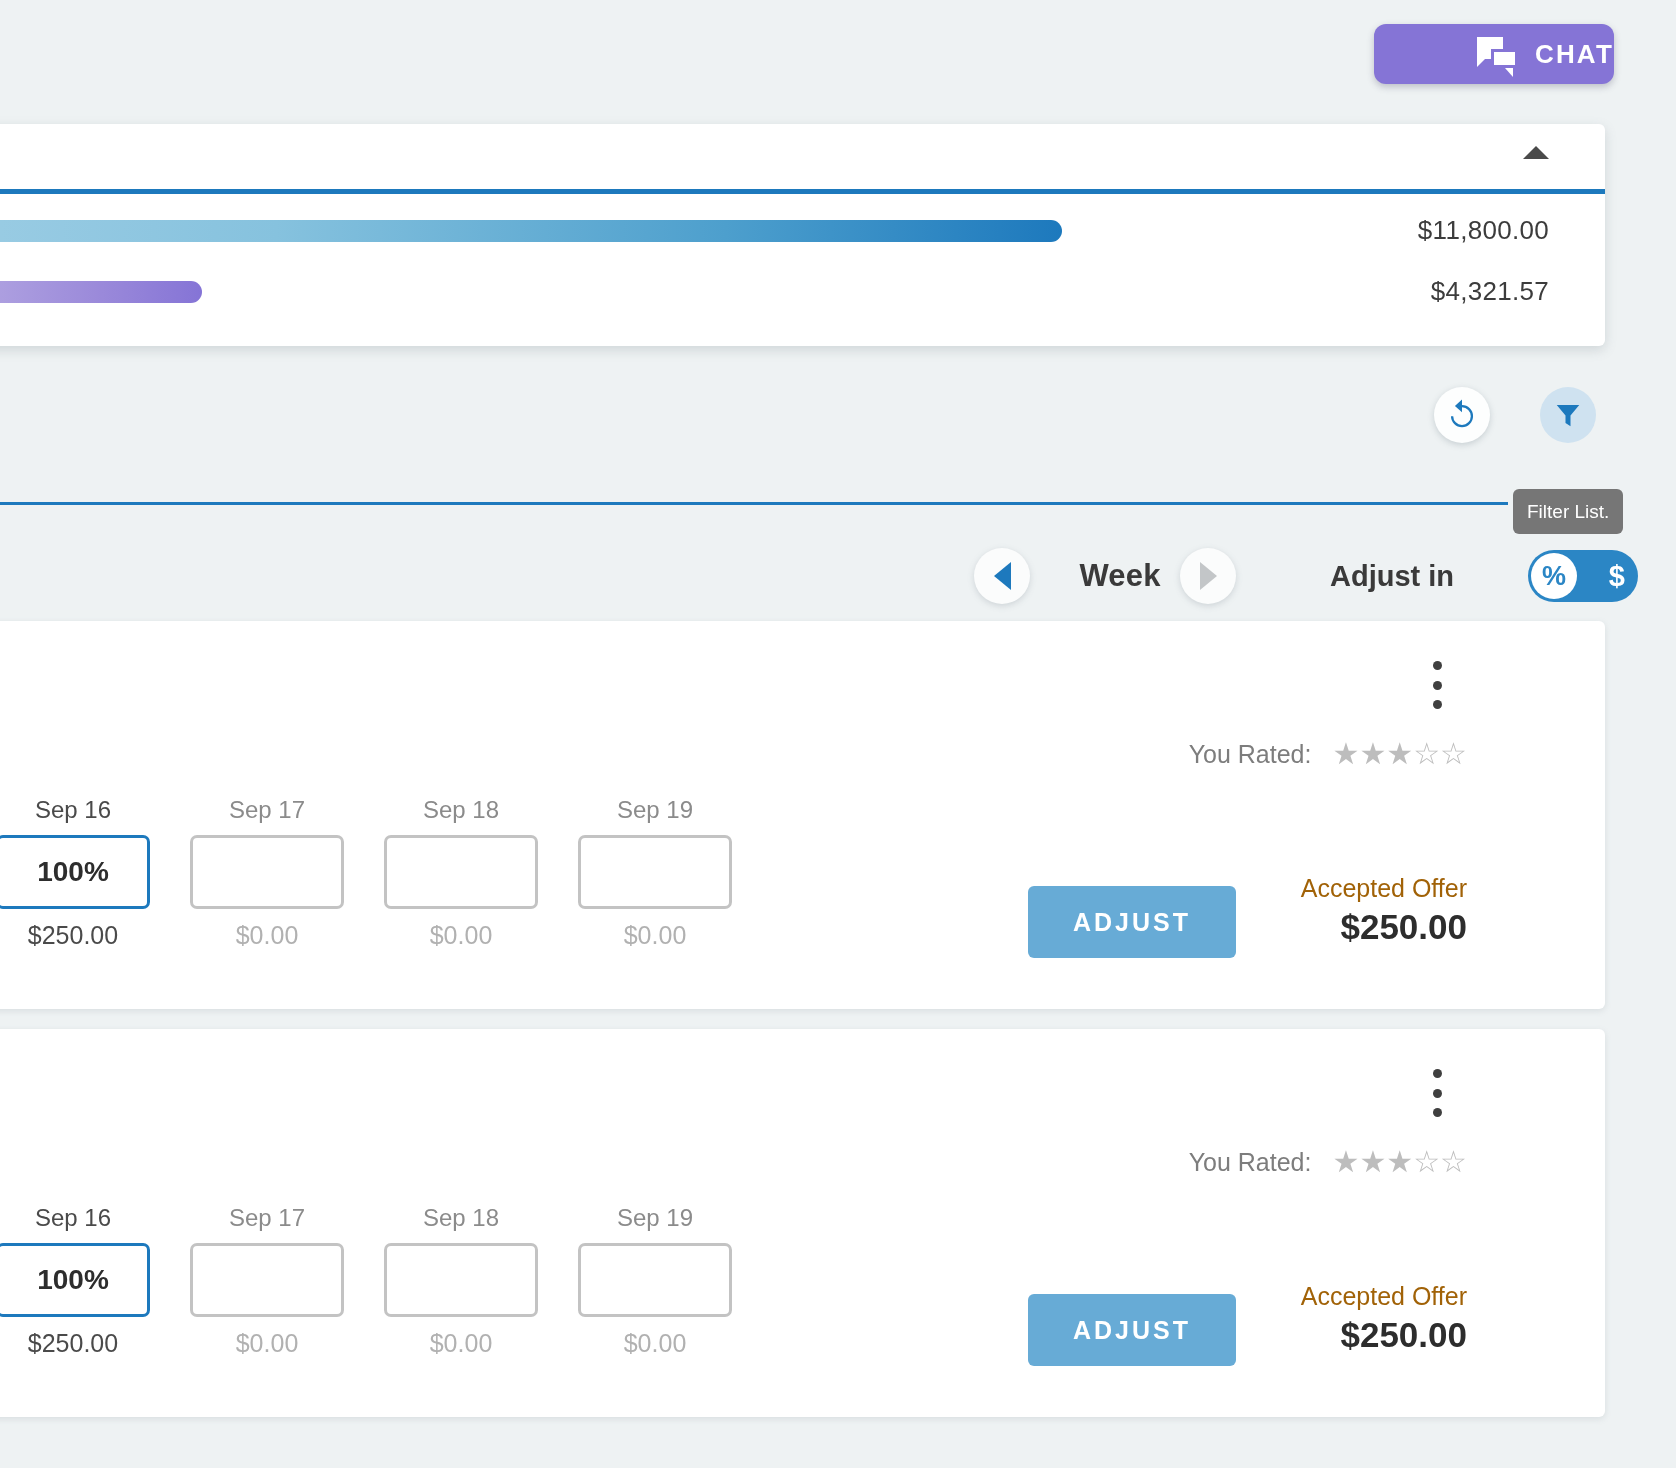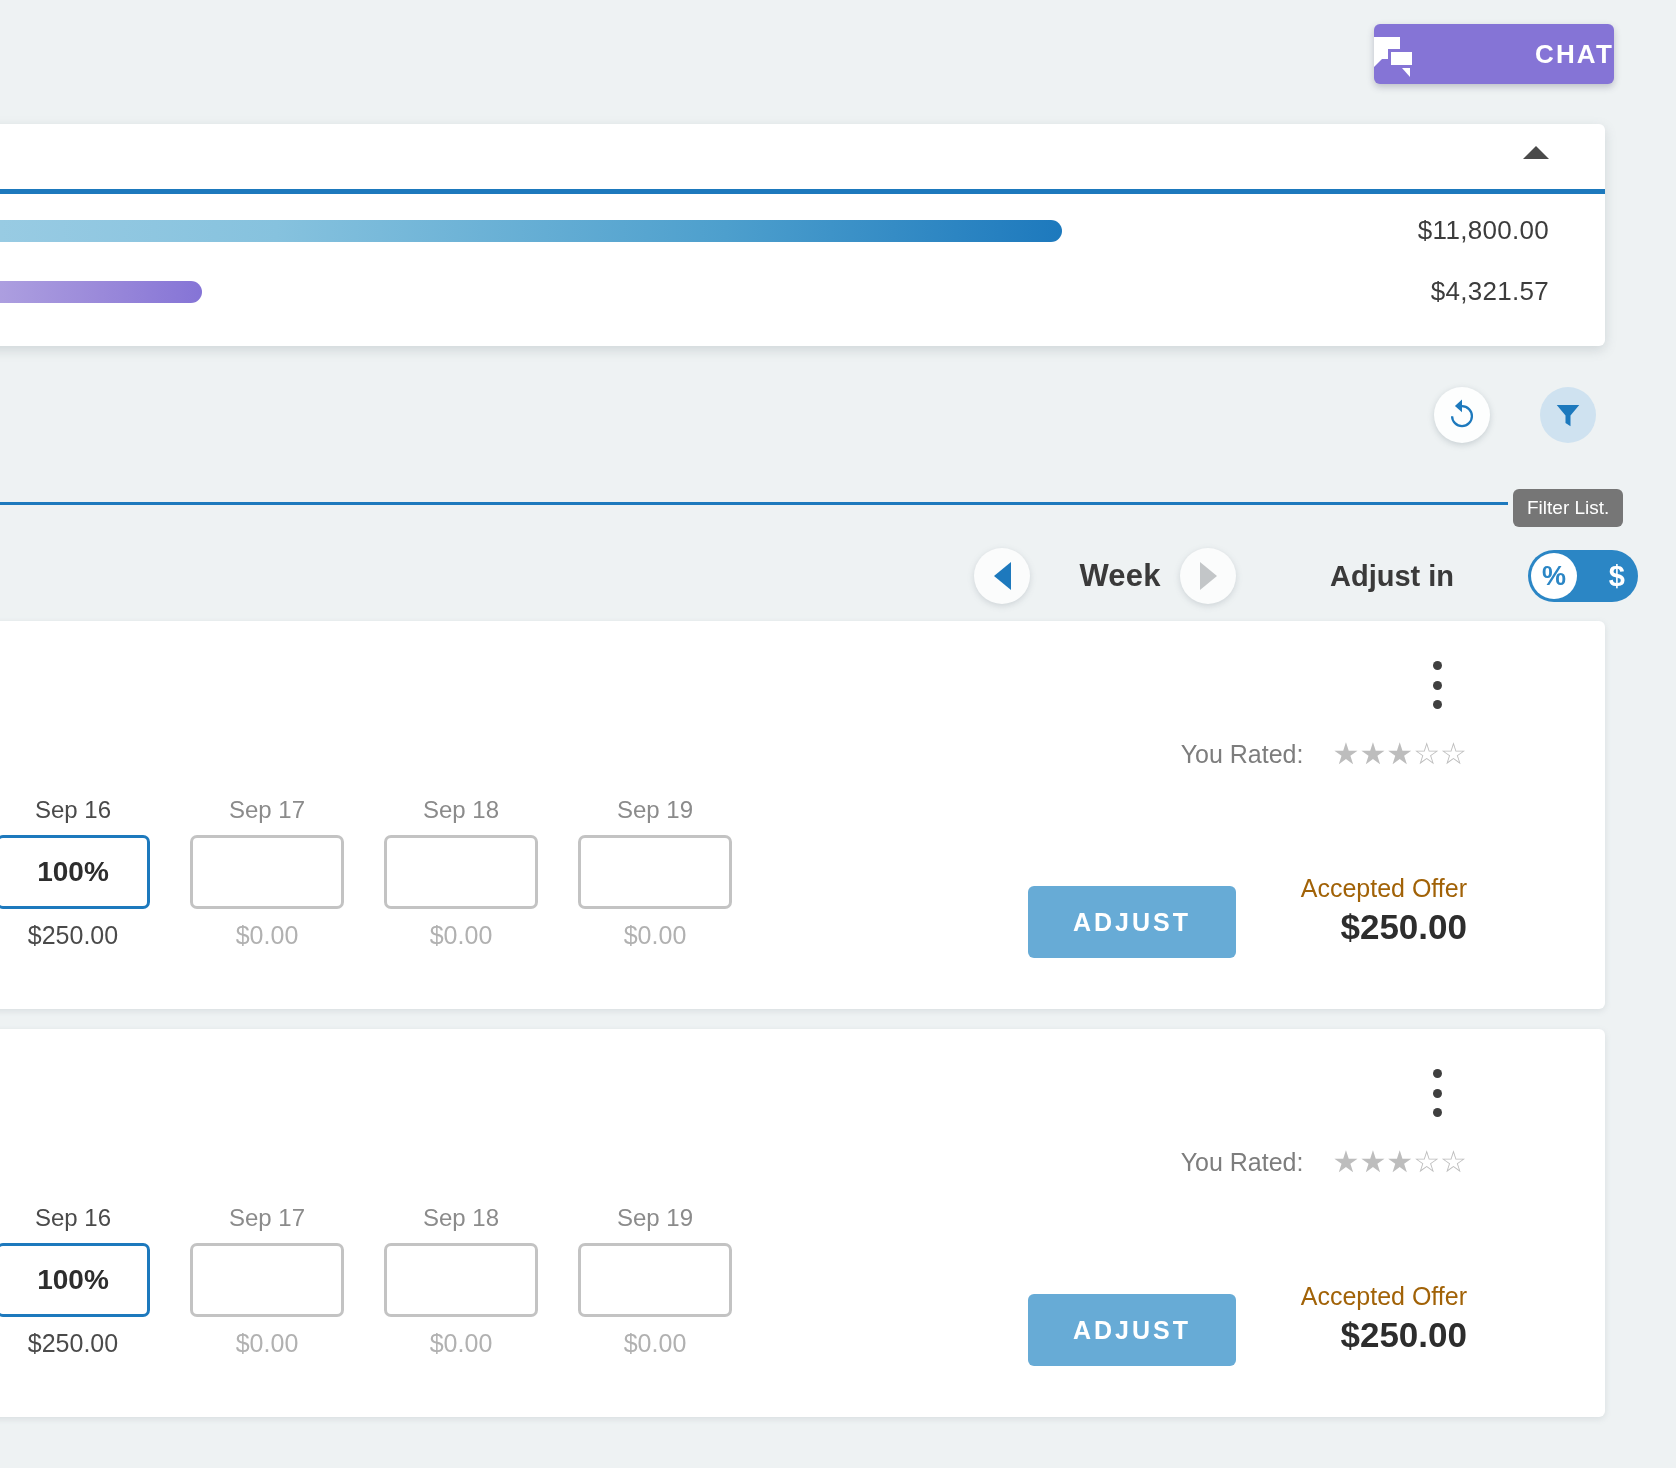--- a/index.html
+++ b/index.html
@@ -11,22 +11,22 @@
     overflow: hidden;
   }
   body { position: relative; }
 
   
   #chat-button {
     position: absolute;
     left: 1374px; top: 24px;
     width: 240px; height: 60px;
     background: #8574d6;
-    border-radius: 6px;
-    display: flex; align-items: center; justify-content: space-between;
+    border-radius: 12px;
+    display: flex; align-items: center; justify-content: flex-end;
     gap: 20px;
     box-shadow: 0 3px 7px rgba(60,60,90,0.28);
     cursor: pointer;
   }
   #chat-button .chat-label {
     color: #ffffff;
     font-size: 26px;
     font-weight: 600;
     letter-spacing: 2.2px;
   }
@@ -105,21 +105,21 @@
   }
   #filter-button {
     position: absolute; left: 1540px; top: 387px;
     width: 56px; height: 56px; border-radius: 50%;
     background: #cfe2f0;
     display: flex; align-items: center; justify-content: center;
     cursor: pointer;
   }
   #filter-tooltip {
     position: absolute; left: 1513px; top: 489px;
-    height: 38px; padding: 0 14px;
+    height: 45px; padding: 0 14px;
     background: #767676;
     border-radius: 6px;
     display: flex; align-items: center;
     color: #ffffff; font-size: 19px;
     white-space: nowrap;
   }
   #toolbar-rule {
     position: absolute; left: -60px; top: 502px;
     width: 1568px; height: 3px;
     background: #1d79bd;
@@ -196,21 +196,21 @@
     justify-content: space-between;
     cursor: pointer;
   }
   .kebab-menu i {
     display: block; width: 9px; height: 9px; border-radius: 50%;
     background: #3f3f3f;
   }
 
   .rating-row {
     position: absolute; right: 138px; top: 118px;
-    display: flex; align-items: center; gap: 21px;
+    display: flex; align-items: center; gap: 13px;
   }
   .rating-row .rating-label {
     font-size: 25px; color: #7d7d7d; margin-right: 8px;
   }
   .rating-row .star {
     font-size: 30px; color: #bdbdbd; line-height: 1;
   }
 
   .days-grid {
     position: absolute; left: 60px; top: 175px;

